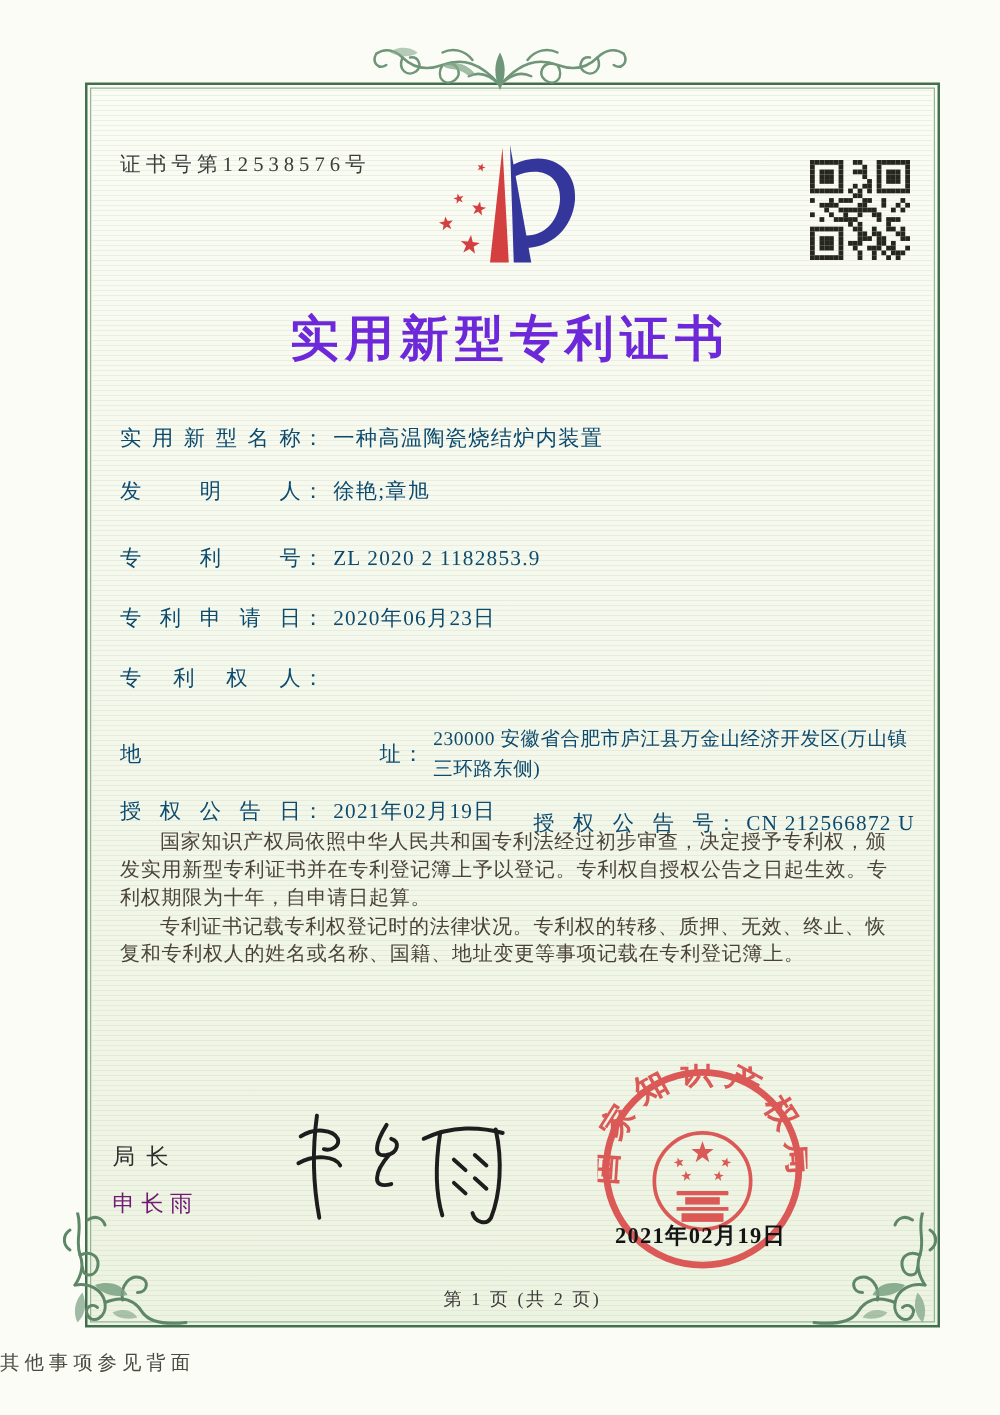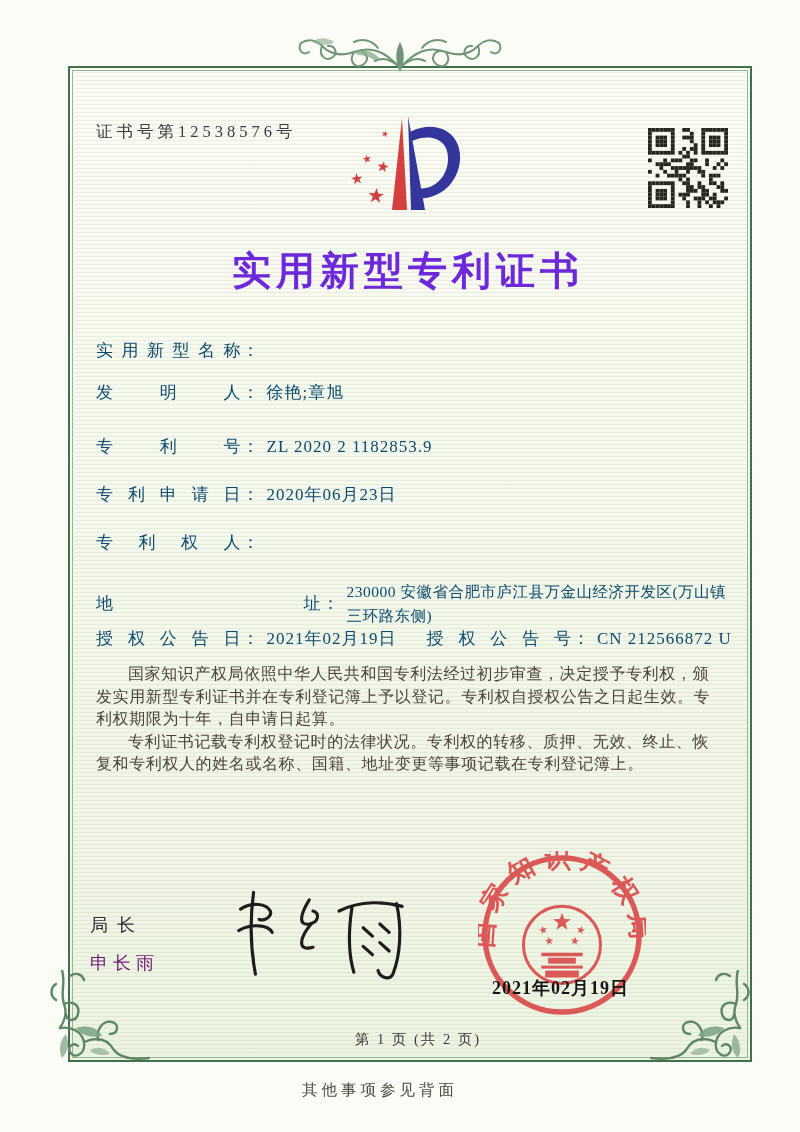--- a/index.html
+++ b/index.html
@@ -33,38 +33,38 @@
     font-size:39px;font-weight:700;letter-spacing:5px;color:#6d28d9;
   }
   
   .frow{left:96px;width:640px;display:flex;align-items:center;
         font-size:17px;line-height:22px;letter-spacing:1.5px;color:#0c4a6e;}
   .flabel{display:inline-block;width:146px;text-align:justify;text-align-last:justify;flex:none;}
   .flabel.addr{width:226px;}
   .fcolon{flex:none;margin-right:6px;}
   .fvalue{letter-spacing:1px;}
   .fvalue.addr{width:392px;font-size:15.5px;line-height:24px;letter-spacing:0.5px;}
-  .grant2{margin-left:30px;display:flex;}
+  .grant2{margin-left:30px;display:flex;margin-top:20px;}
   .grant2 .flabel{width:146px;}
   
   .paras{left:96px;top:663px;width:618px;font-size:16px;line-height:22.6px;
          color:#4b4339;letter-spacing:0.6px;}
   .paras p{margin:0;text-indent:2em;}
   
   .signer-title{left:90px;top:913px;font-size:18px;letter-spacing:9px;color:#2e2e2e;}
   .signer-name{left:90px;top:951px;font-size:18px;letter-spacing:5px;color:#701a75;}
   .signature{left:222px;top:872px;width:195px;height:118px;}
   
   .seal{left:478px;top:851px;width:168px;height:168px;opacity:.88;}
   .seal-date{left:492px;top:976px;font-size:18px;font-weight:700;color:#141414;
              letter-spacing:1px;}
   
   .page-no{left:68px;top:1030px;width:620px;text-align:center;font-size:14.5px;
            letter-spacing:2px;color:#3a3a3a;padding-left:40px;}
-  .back-note{left:0;top:1080px;width:760px;text-align:center;font-size:15.5px;
+  .back-note{left:0;top:1080px;width:760px;text-align:left;font-size:15.5px;
              letter-spacing:4px;color:#4a4a40;}
   
   .orn-top{left:288px;top:22px;width:224px;height:62px;}
   .orn-bl{left:46px;top:970px;width:104px;height:100px;}
   .orn-br{left:650px;top:970px;width:104px;height:100px;transform:scaleX(-1);}
 </style>
 </head>
 <body>
 
 <div class="abs frame"></div>
@@ -335,20 +335,21 @@
     <rect x="49.52" y="76.19" width="3.81" height="3.81"></rect>
     <rect x="60.95" y="76.19" width="3.81" height="3.81"></rect>
     <rect x="68.57" y="76.19" width="3.81" height="3.81"></rect>
   </svg>
 
 <div class="abs title">实用新型专利证书</div>
 
 <div class="abs frow" style="top:340px">
   <span class="flabel">实用新型名称</span>
     <span class="fcolon">：</span>
+  <span class="fvalue">一种高温陶瓷烧结炉内装置</span>
 </div>
 <div class="abs frow" style="top:382px">
   <span class="flabel">发明人</span>
     <span class="fcolon">：</span>
   <span class="fvalue">徐艳;章旭</span>
 </div>
 <div class="abs frow" style="top:436px">
   <span class="flabel">专利号</span>
     <span class="fcolon">：</span>
   <span class="fvalue">ZL 2020 2 1182853.9</span>

